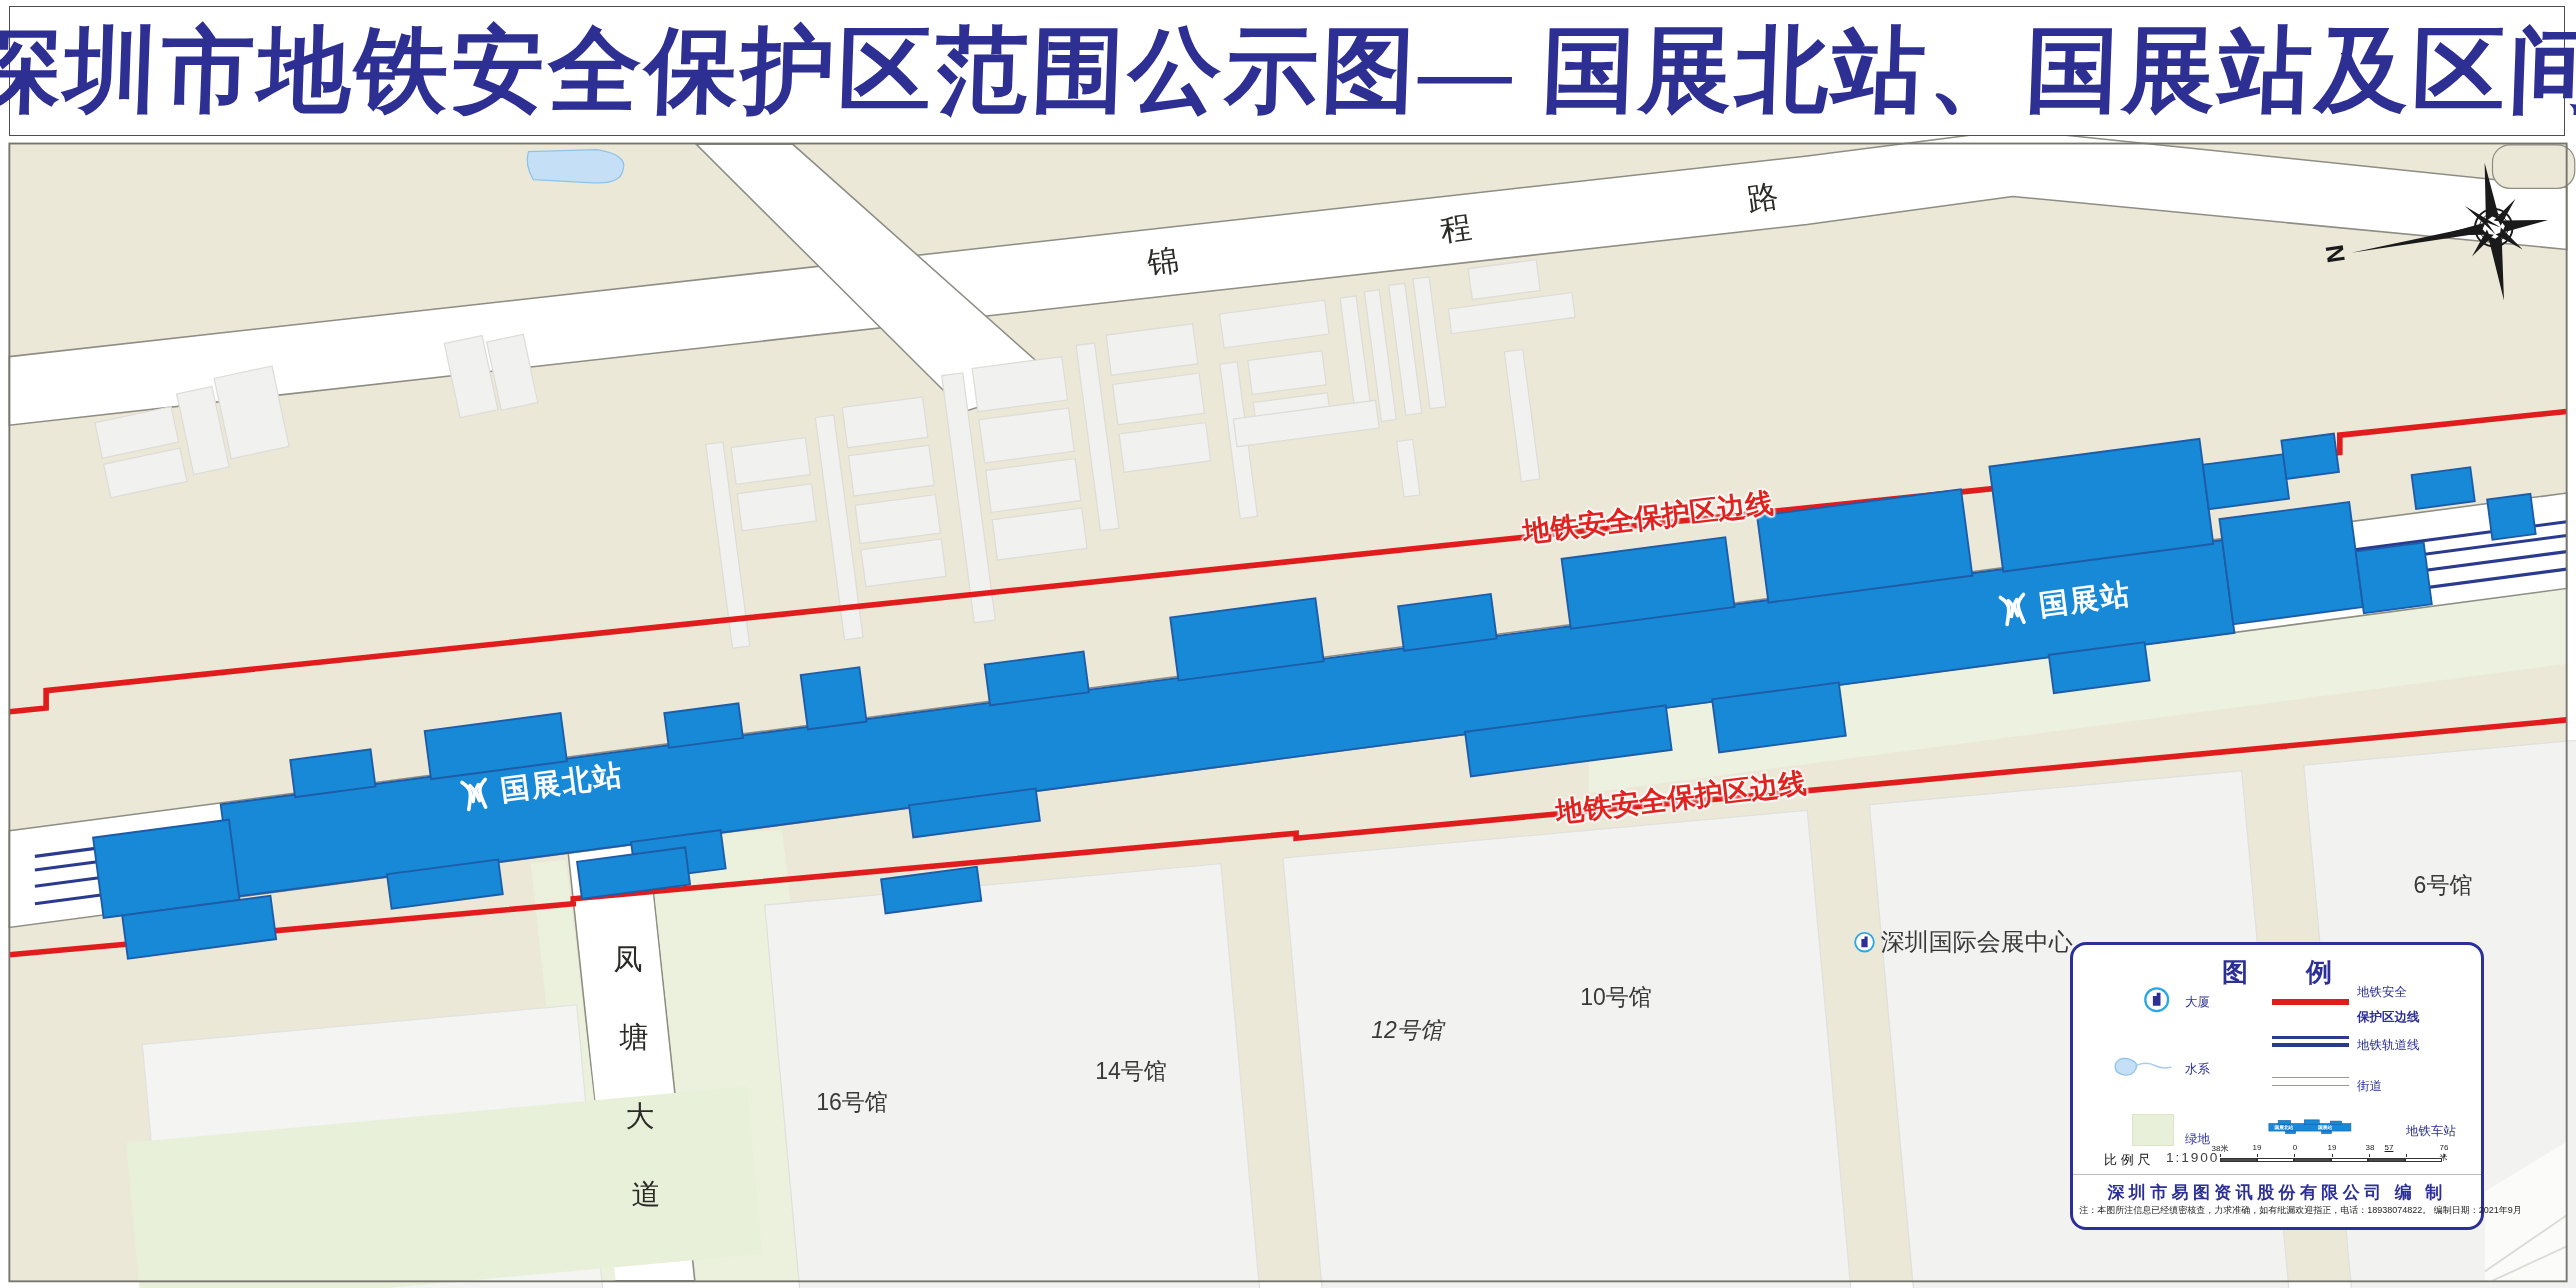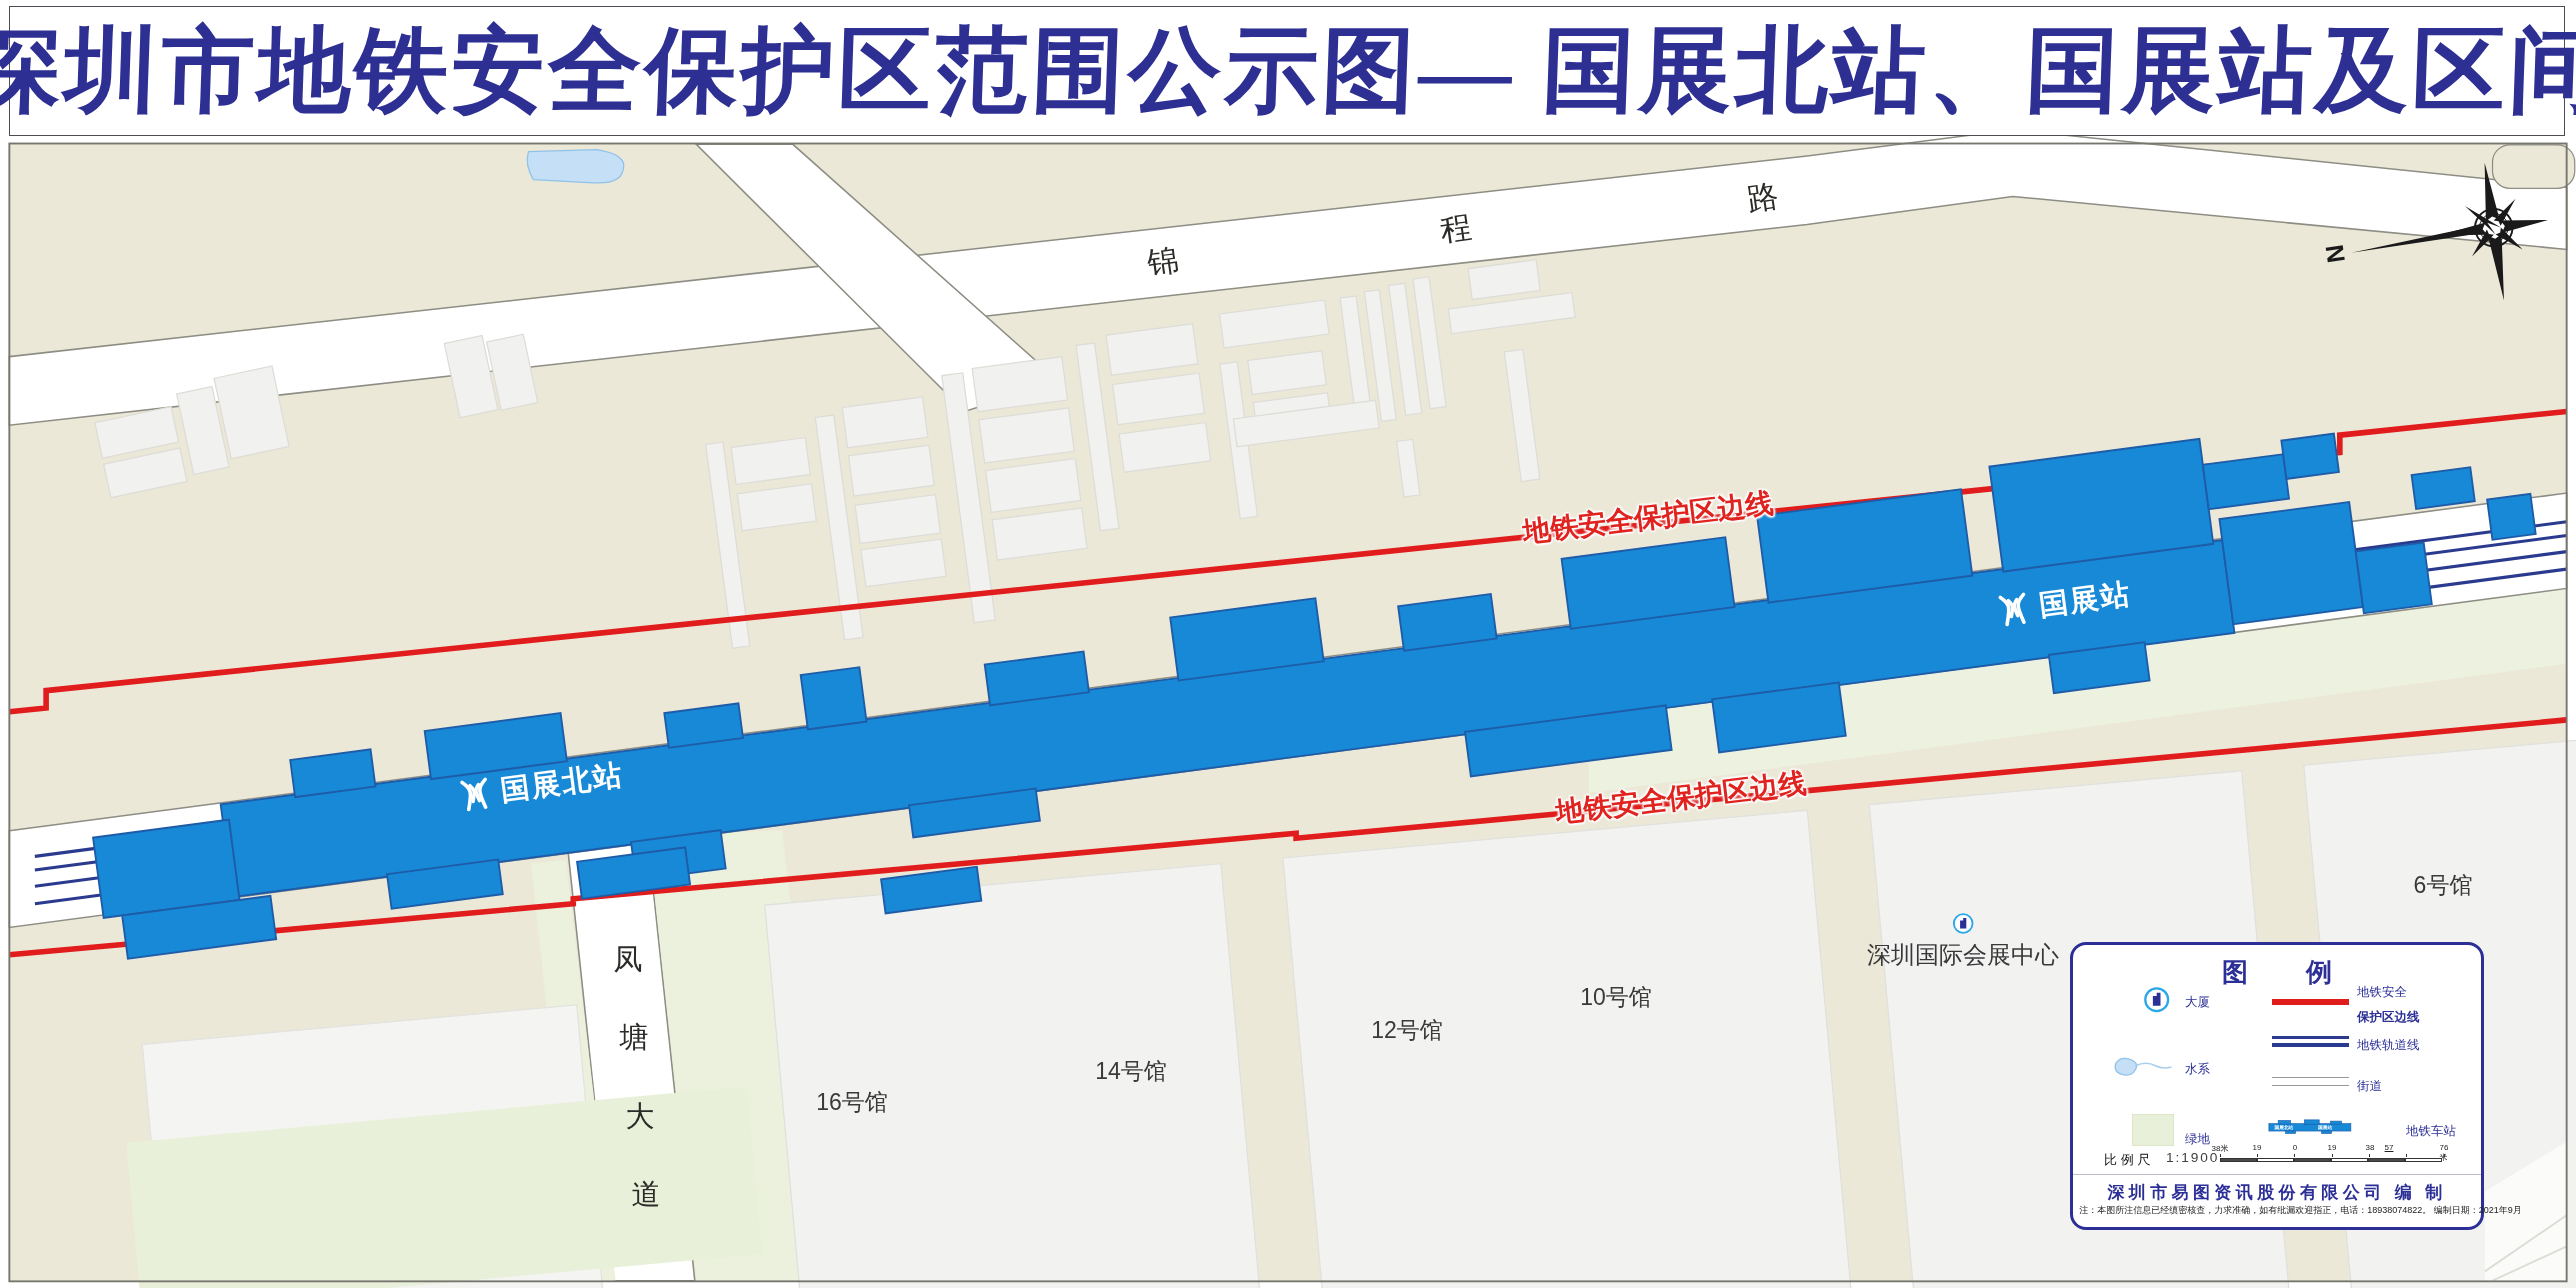--- a/index.html
+++ b/index.html
@@ -13,21 +13,21 @@
   
   #map{position:absolute;left:0;top:0;width:2576px;height:1289px;}
   #map-svg{position:absolute;left:0;top:0;}
   .lbl{position:absolute;transform:translate(-50%,-50%);white-space:nowrap;}
   .road-char{font-size:31px;color:#2b2b28;}
   .vroad-char{font-size:29px;color:#2b2b28;}
   .red-lbl{font-size:28px;font-weight:bold;color:#e0231e;
            text-shadow:0 0 3.1px #fff,0 0 3.1px #fff,1.2px 1.2px 1.9px #fff,-1.2px -1.2px 1.9px #fff,1.2px -1.2px 1.9px #fff,-1.2px 1.2px 1.9px #fff;}
   .sta-lbl{display:flex;align-items:center;gap:8.7px;color:#ffffff;font-weight:bold;font-size:29px;letter-spacing:1.9px;}
   .hall-lbl{font-size:23px;color:#3a3a38;}
-  .center-lbl{display:flex;align-items:center;gap:5px;font-size:24px;color:#38383a;flex-direction:column;}
+  .center-lbl{display:flex;align-items:center;gap:5px;font-size:24px;color:#38383a;}
   
   #legend{position:absolute;left:2070px;top:942px;width:414px;height:288px;background:#ffffff;
           border:3.1px solid #2b2f96;border-radius:16px;box-sizing:border-box;}
   #legend .abs{position:absolute;}
   .lg-navy{color:#2b2f96;}
   #legend-title{left:0;right:0;top:10px;text-align:center;font-size:26px;font-weight:bold;white-space:pre;}
   .lg-item{font-size:12.5px;}
   #lg-red-swatch{left:199px;top:54px;width:77px;height:6.2px;background:#e11c1c;}
   .lg-bar{width:77px;height:3.1px;background:#2a3a8e;}
   .lg-thinbar{width:77px;height:1.2px;background:#9a9a94;}
@@ -218,21 +218,21 @@
             <path d="M27 3 C19 10 19 13 24 29"></path>
         <path d="M12 7 C16 12 16 12 13 22"></path>
             <path d="M20 7 C16 12 16 12 19 22"></path>
       </g>
     </svg>
     <span>国展站</span>
   </div>
 
   <div class="lbl hall-lbl" style="left:852px;top:1102px;">16号馆</div>
   <div class="lbl hall-lbl" style="left:1131px;top:1071px;">14号馆</div>
-  <div class="lbl hall-lbl" style="left:1407px;top:1030px;">12号馆</div>
+  <div class="lbl hall-lbl" style="left:1407px;top:1030px;font-style:italic;">12号馆</div>
   <div class="lbl hall-lbl" style="left:1616px;top:997px;">10号馆</div>
   <div class="lbl hall-lbl" style="left:2443px;top:885px;text-align:right;">6号馆</div>
 
   <div class="lbl center-lbl" style="left:1963px;top:942px;">
     <svg width="22.4" height="22.4" viewBox="0 0 36 36">
       <circle cx="18" cy="18" r="15" fill="#ffffff" stroke="#2aa7e8" stroke-width="3"></circle>
       <path d="M13 26 V13 h5 V9 h5 v17 z" fill="#2b2f96"></path>
     </svg>
     <span>深圳国际会展中心</span>
   </div>

